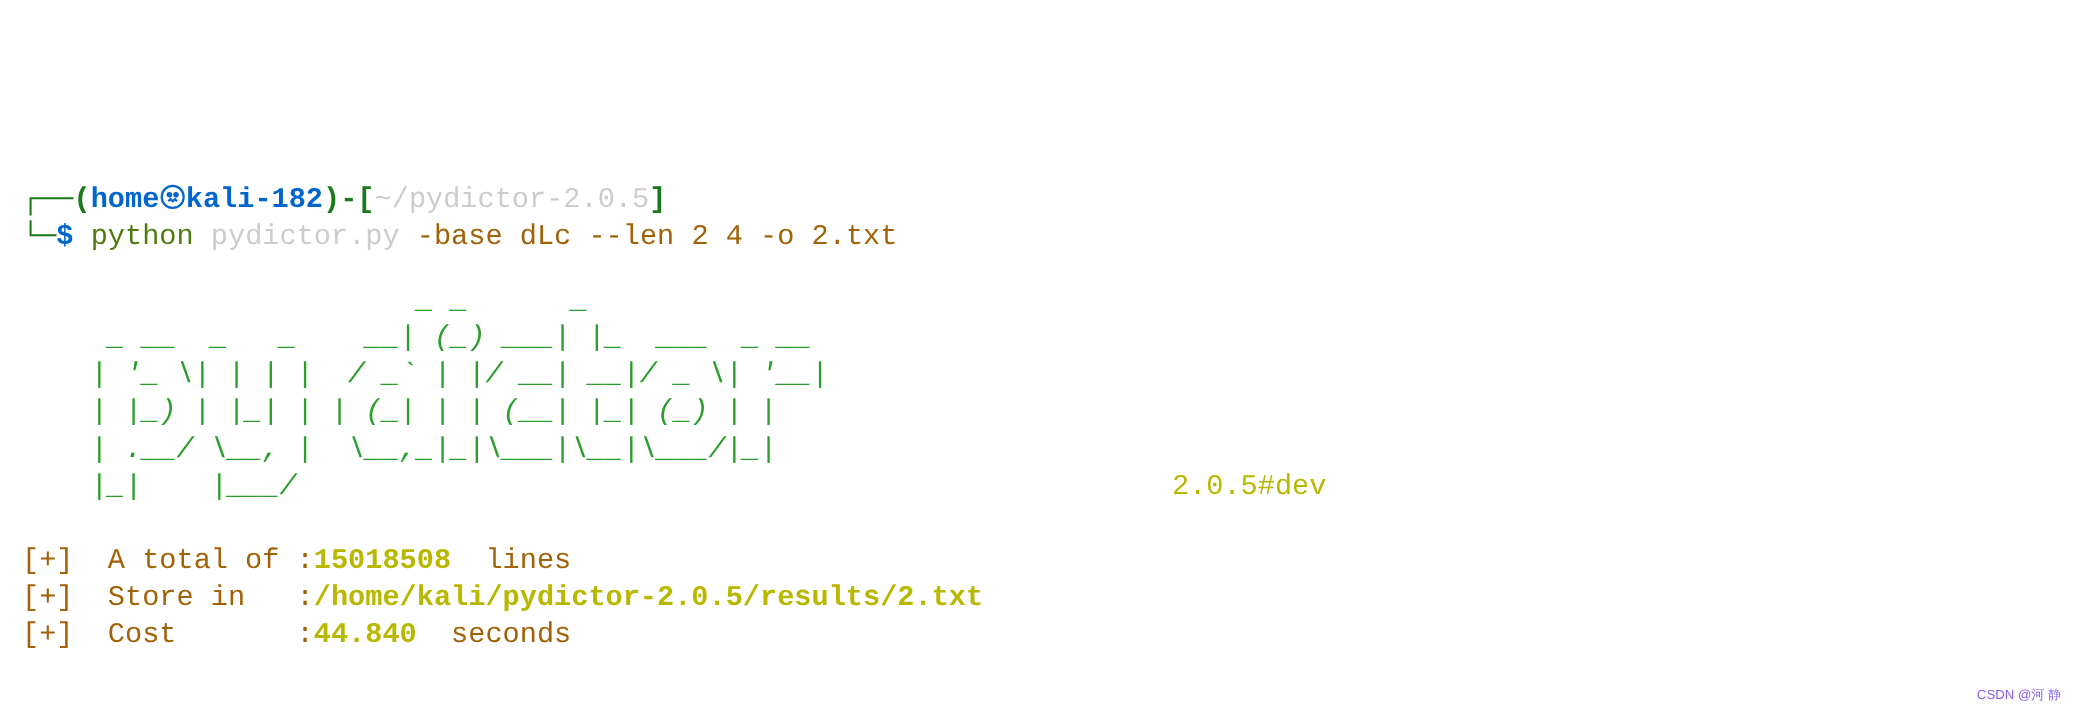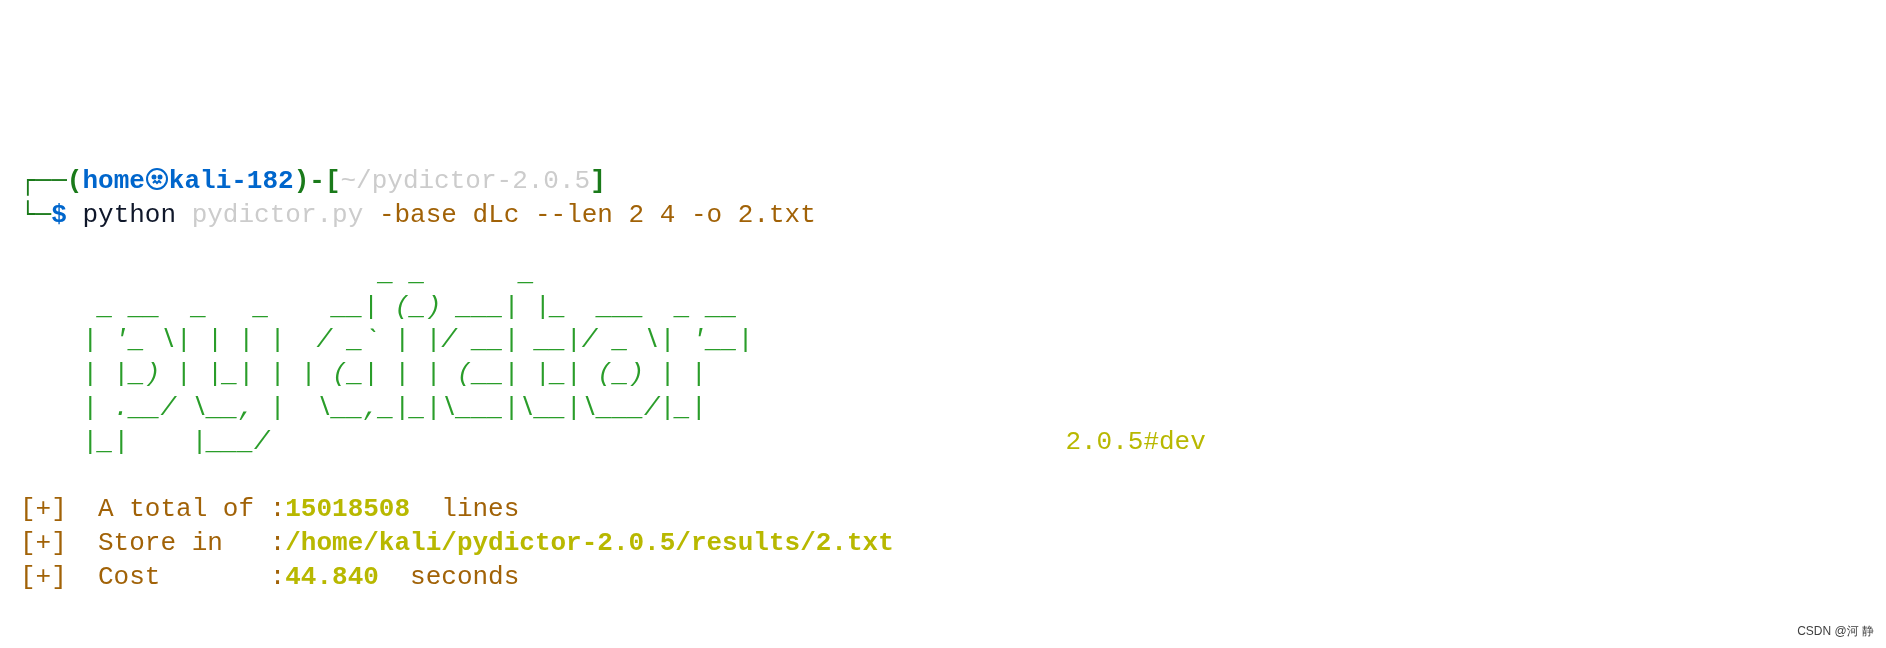--- a/index.html
+++ b/index.html
@@ -28,21 +28,21 @@
     }
     .blue-bold {
       color: #0066cc;
       font-weight: bold;
     }
     .gray-bold {
       color: #cccccc;
       font-weight: normal;
     }
     .teal {
-      color: #0f172a;
+      color: #4d7c0f;
     }
     .light-gray {
       color: #cccccc;
       text-align: right;
     }
     .black {
       color: #a16207;
     }
     .ascii-art {
       color: #2a9d2a;
@@ -60,21 +60,21 @@
       margin-top: 40px;
     }
     .output-line {
       display: block;
     }
     .watermark {
       position: fixed;
       bottom: 8px;
       right: 12px;
       font-size: 12px;
-      color: #404040;
+      color: #8b5cf6;
       font-family: sans-serif;
     }
     .skull-svg {
       display: inline-block;
       vertical-align: -3px;
     }
   </style>
 </head>
 <body>
 

